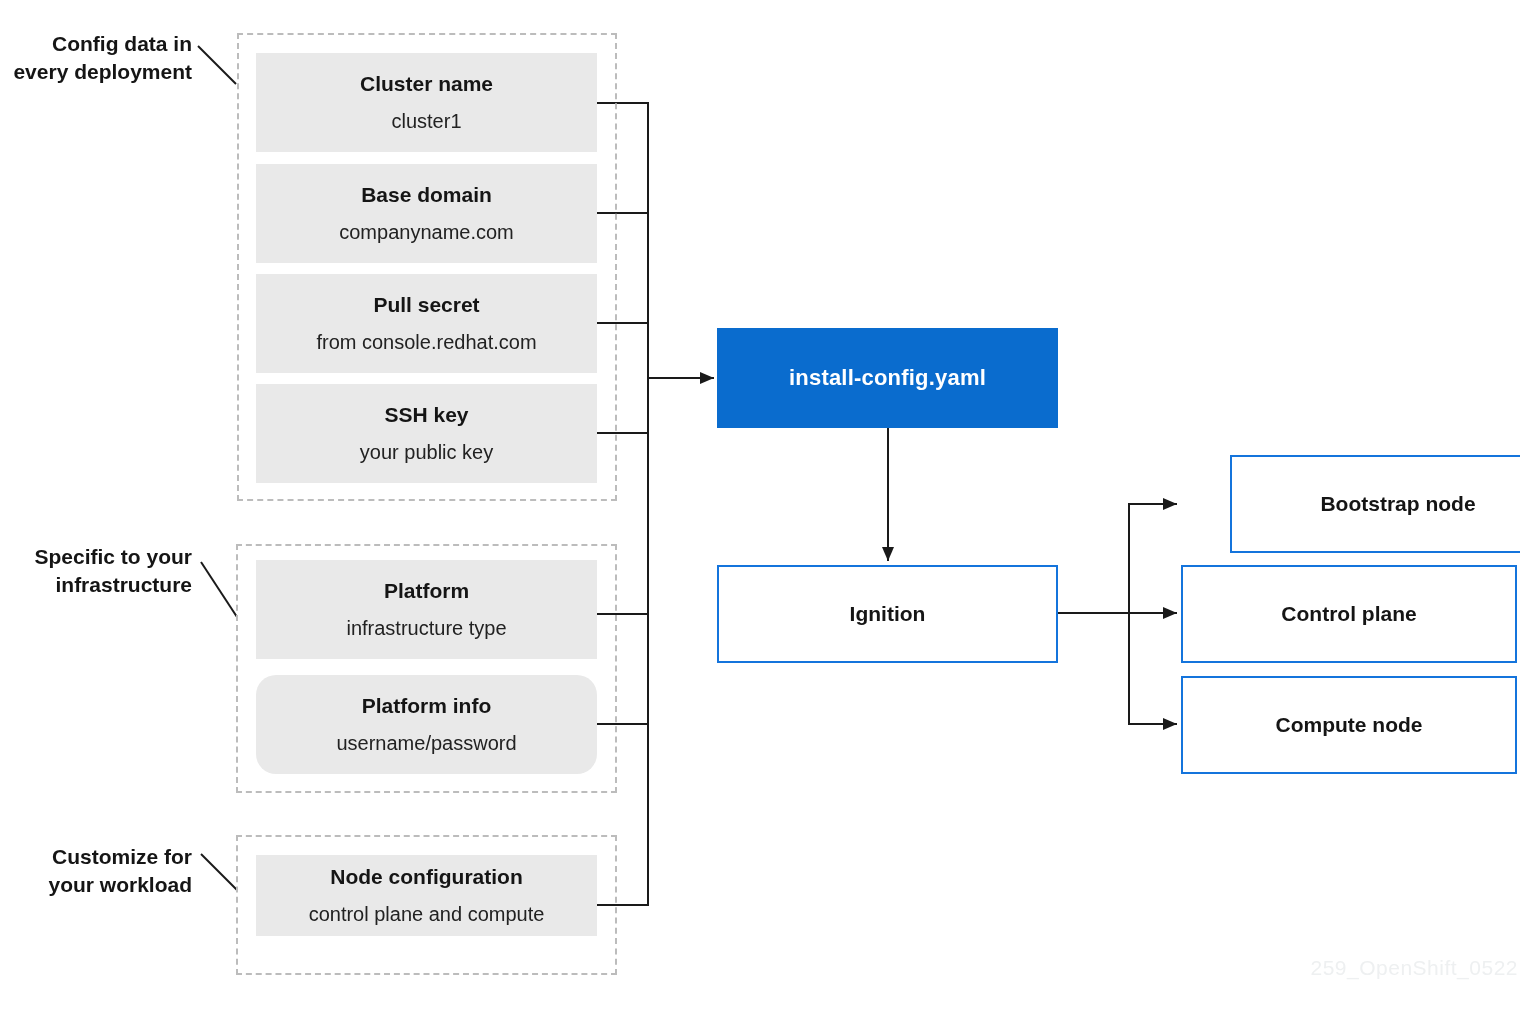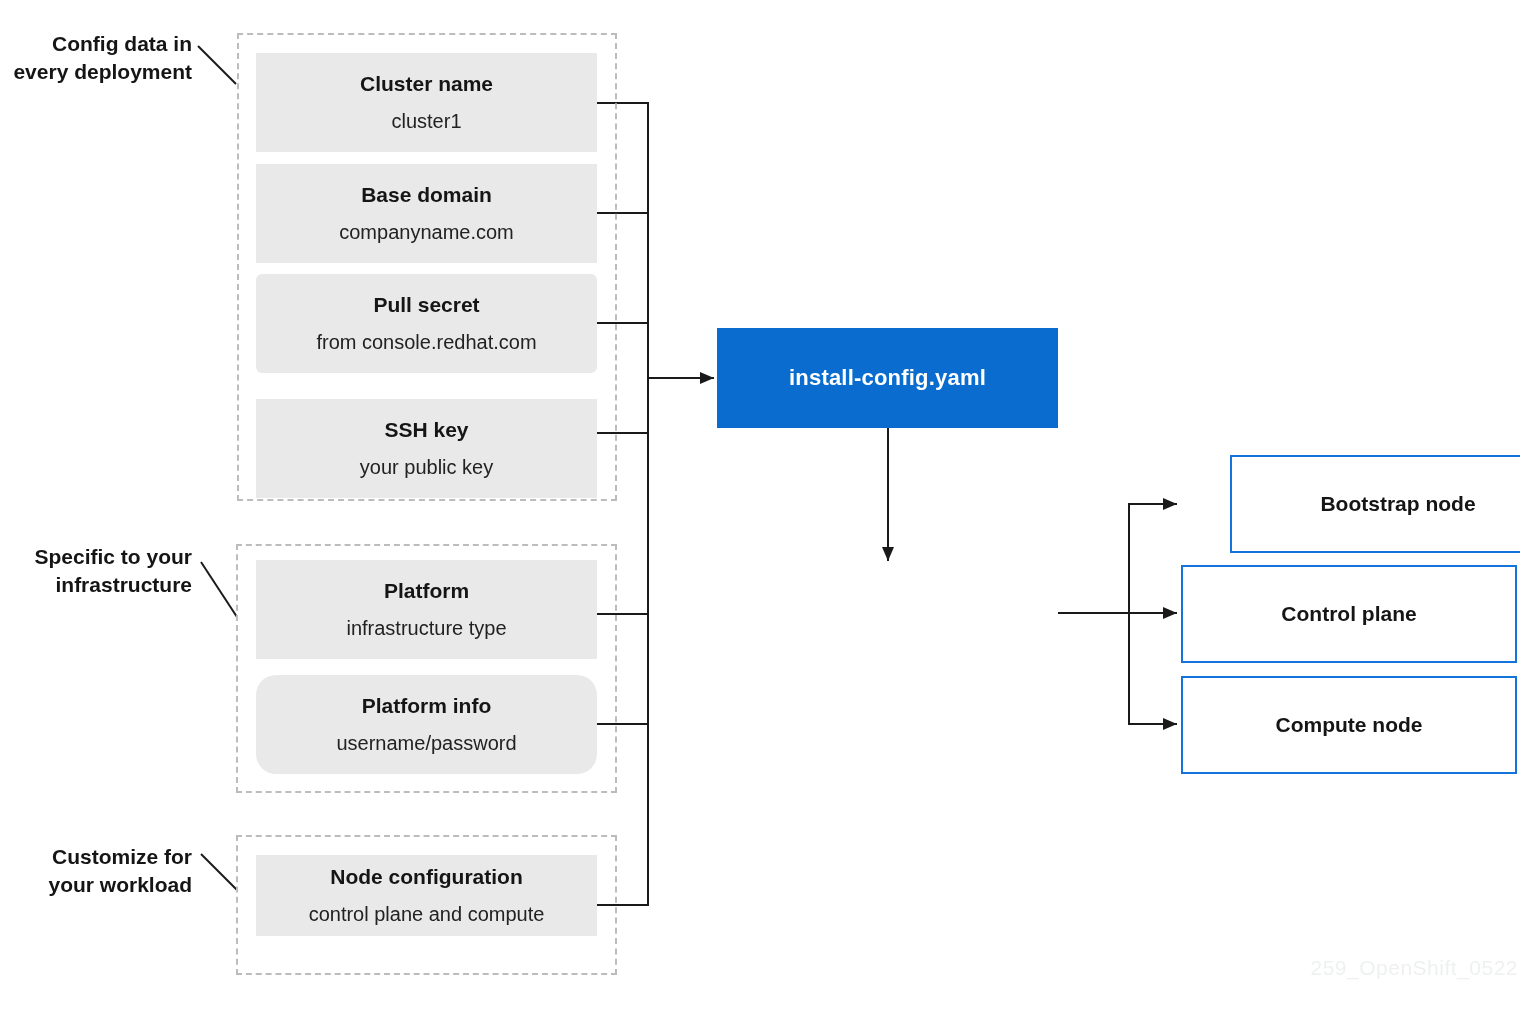--- a/index.html
+++ b/index.html
@@ -25,22 +25,22 @@
   .group-2{left:236px;top:544px;width:381px;height:249px;}
   .group-3{left:236px;top:835px;width:381px;height:140px;}
 
   .gbox{position:absolute;left:256px;width:341px;height:99px;background:var(--box-gray);
         display:flex;flex-direction:column;align-items:center;justify-content:center;gap:9px;z-index:2;}
   .gbox .title{font-size:21px;font-weight:700;line-height:28px;color:var(--text-dark);}
   .gbox .subtitle{font-size:20px;font-weight:400;line-height:28px;color:#222222;}
 
   .box-cluster{top:53px;}
   .box-domain{top:164px;}
-  .box-pull{top:274px;border-radius:6px;}
-  .box-ssh{top:399px;}
+  .box-pull{top:274px;}
+  .box-ssh{top:384px;}
   .box-platform{top:560px;}
   .box-platform-info{top:675px;border-radius:20px;}
   .box-nodeconf{top:855px;height:81px;}
 
   .bluebox{position:absolute;left:717px;top:328px;width:341px;height:100px;background:var(--accent-blue);
            display:flex;align-items:center;justify-content:center;z-index:2;}
   .bluebox .label{color:#ffffff;font-size:22px;font-weight:700;letter-spacing:.2px;}
 
   .outline-box{position:absolute;background:#ffffff;border:2px solid var(--border-blue);
                display:flex;align-items:center;justify-content:center;z-index:2;}
@@ -138,20 +138,23 @@
     <div class="subtitle">username/password</div>
   </div>
   <div class="gbox box-nodeconf">
     <div class="title">Node configuration</div>
     <div class="subtitle">control plane and compute</div>
   </div>
 
   <div class="bluebox">
     <div class="label">install-config.yaml</div>
   </div>
+  <div class="outline-box box-ignition">
+    <div class="label">Ignition</div>
+  </div>
   <div class="outline-box box-bootstrap">
     <div class="label">Bootstrap node</div>
   </div>
   <div class="outline-box box-controlplane">
     <div class="label">Control plane</div>
   </div>
   <div class="outline-box box-compute">
     <div class="label">Compute node</div>
   </div>
 

